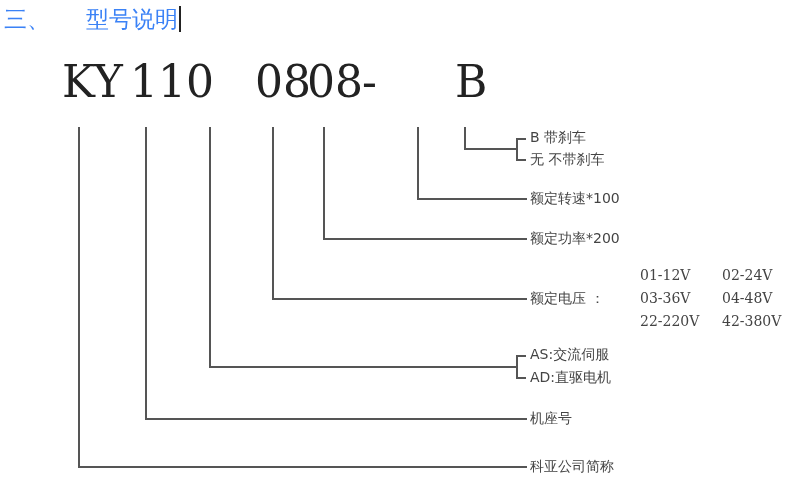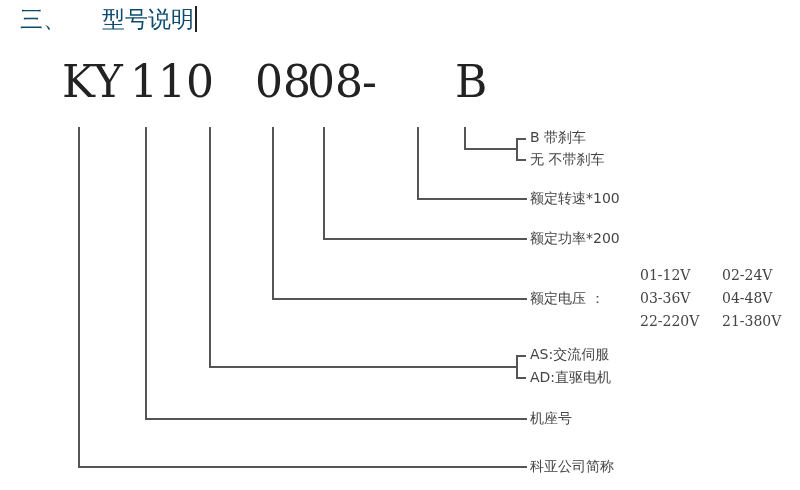--- a/index.html
+++ b/index.html
@@ -1,19 +1,19 @@
 <!DOCTYPE html>
 <html><head>
 <meta charset="utf-8">
 <style>
   html, body { margin:0; padding:0; }
   body { width:800px; height:490px; background:#ffffff; position:relative; overflow:hidden;
          font-family:"DejaVu Sans", sans-serif; color:#222; }
   .abs { position:absolute; white-space:nowrap; }
-  .title { left:20px; top:4px; font-family:"DejaVu Serif", serif; font-size:23px; color:#0c4a6e; }
+  .title { left:4px; top:4px; font-family:"DejaVu Serif", serif; font-size:23px; color:#3b82f6; }
   .title .num { margin-right:36px; }
   .caret { display:inline-block; width:2px; height:26px; background:#222; vertical-align:-5px; margin-left:1px; }
   .code { left:62px; top:56px; font-family:"DejaVu Serif", serif; font-size:44px; color:#222; letter-spacing:0px; }
   .code span { position:absolute; top:0; }
   .lbl { font-size:14px; color:#444; font-family:"DejaVu Sans", sans-serif; }
   .mono { font-family:"DejaVu Serif", serif; font-size:14px; color:#444; }
   .line { position:absolute; background:#555; }
   .v { width:1.5px; }
   .h { height:1.5px; }
 </style>
@@ -67,18 +67,18 @@
 <div class="abs lbl" style="left:530px;top:151px;">无 不带刹车</div>
 <div class="abs lbl" style="left:530px;top:190px;">额定转速*100</div>
 <div class="abs lbl" style="left:530px;top:230px;">额定功率*200</div>
 
 <div class="abs lbl" style="left:530px;top:290px;">额定电压 ：</div>
 <div class="abs mono" style="left:640px;top:267px;">01-12V</div>
 <div class="abs mono" style="left:722px;top:267px;">02-24V</div>
 <div class="abs mono" style="left:640px;top:290px;">03-36V</div>
 <div class="abs mono" style="left:722px;top:290px;">04-48V</div>
 <div class="abs mono" style="left:640px;top:313px;">22-220V</div>
-<div class="abs mono" style="left:722px;top:313px;">21-380V</div>
+<div class="abs mono" style="left:722px;top:313px;">42-380V</div>
 
 <div class="abs lbl" style="left:530px;top:346px;">AS:交流伺服</div>
 <div class="abs lbl" style="left:530px;top:369px;">AD:直驱电机</div>
 <div class="abs lbl" style="left:530px;top:410px;">机座号</div>
 <div class="abs lbl" style="left:530px;top:458px;">科亚公司简称</div>
 
 </body></html>

